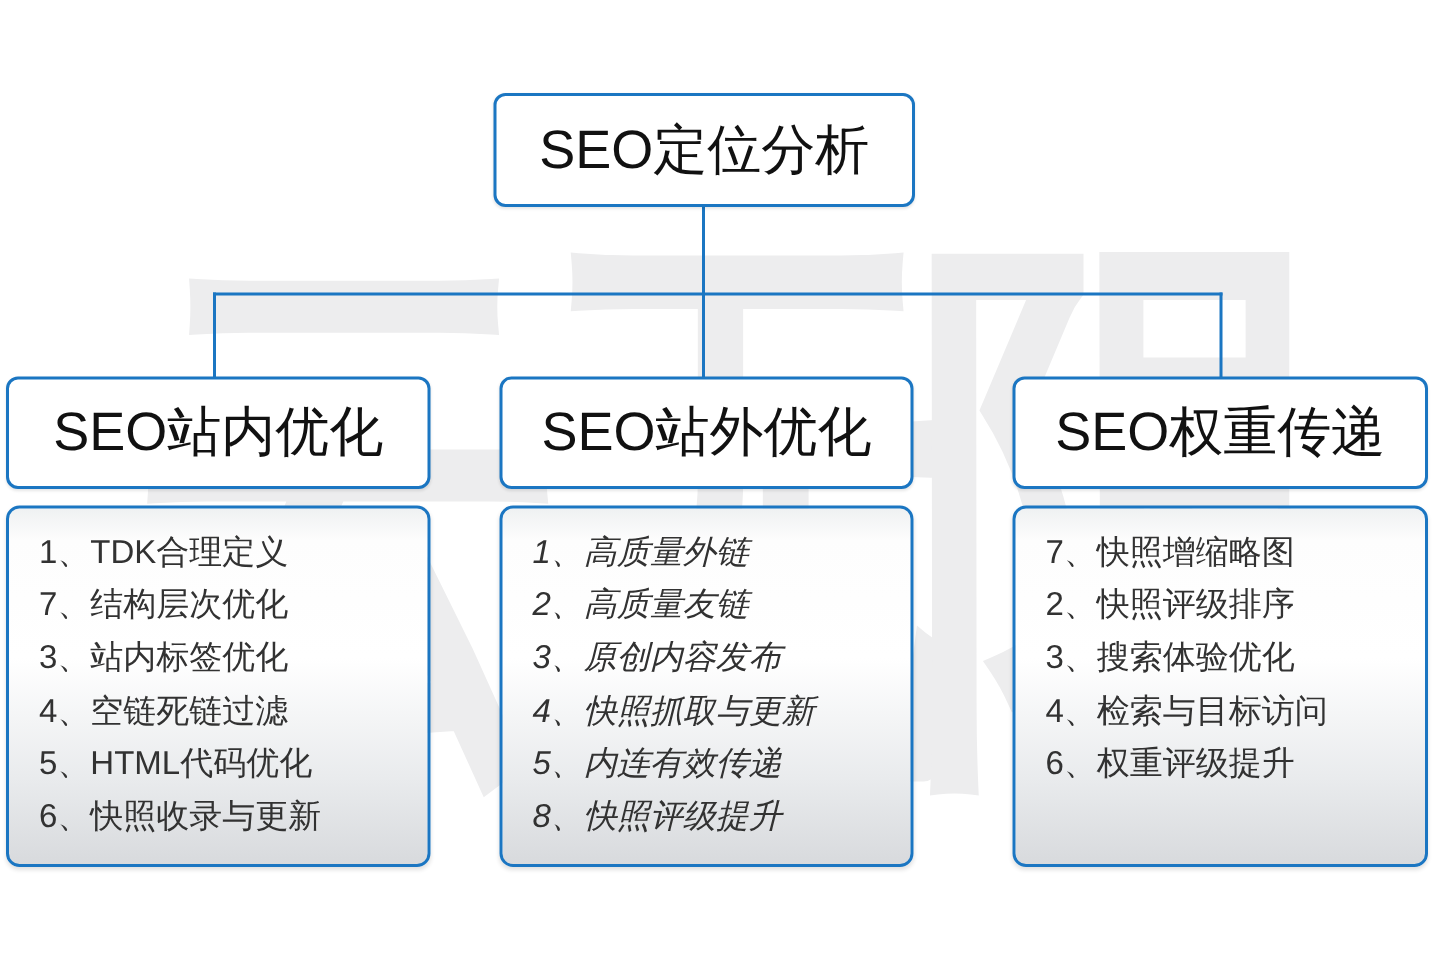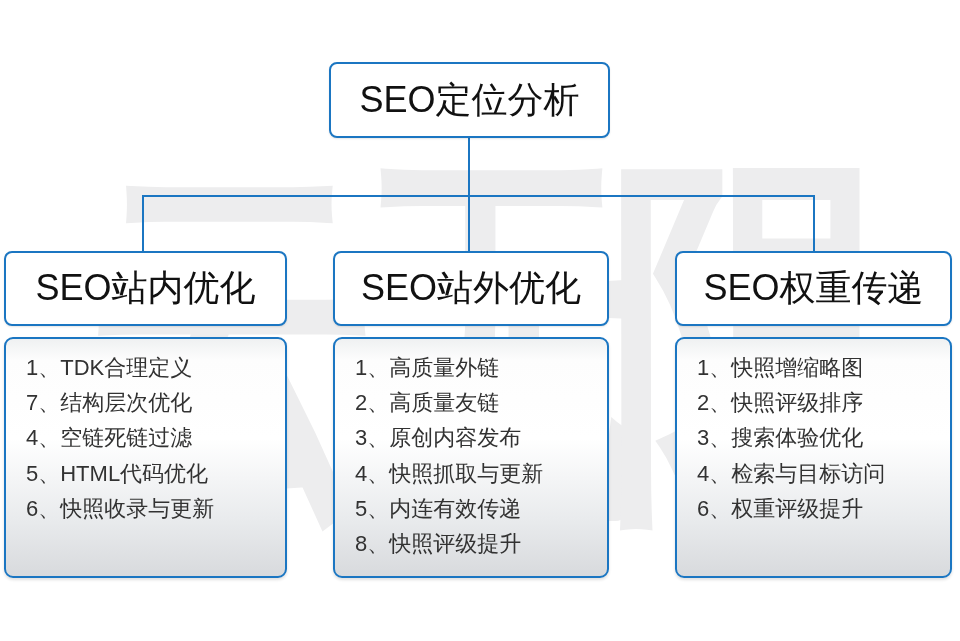--- a/index.html
+++ b/index.html
@@ -84,21 +84,21 @@
     border: 2px solid #1b76c2;
     border-radius: 9px;
     background: linear-gradient(180deg,
       #eff1f2 0%, #fdfdfd 9%, #ffffff 42%,
       #e9ebed 76%, #d8dadd 100%);
     box-shadow: 0 2px 3px rgba(0,0,0,0.12);
     z-index: 2;
     padding: 11px 20px 0 20px;
   }
   #panel-0 { left: 4px;   width: 283px; }
-  #panel-1 { left: 333px; width: 276px; }
+  #panel-1 { left: 333px; width: 276px; font-style: italic; }
   #panel-2 { left: 675px; width: 277px; }
   .list-item {
     font-size: 22px;
     line-height: 35.2px;
     color: #323232;
     white-space: nowrap;
   }
 </style>
 </head>
 <body>
@@ -122,35 +122,36 @@
   <div class="node col-header" id="col-header-2">
     <span>SEO权重传递</span>
   </div>
   <div class="node col-header" id="col-header-1">
     <span>SEO站外优化</span>
   </div>
 
   <div class="panel" id="panel-0">
     <div class="list-item">1、TDK合理定义</div>
     <div class="list-item">7、结构层次优化</div>
+    <div class="list-item">3、站内标签优化</div>
     <div class="list-item">4、空链死链过滤</div>
     <div class="list-item">5、HTML代码优化</div>
     <div class="list-item">6、快照收录与更新</div>
   </div>
 
   <div class="panel" id="panel-1">
     <div class="list-item">1、高质量外链</div>
     <div class="list-item">2、高质量友链</div>
     <div class="list-item">3、原创内容发布</div>
     <div class="list-item">4、快照抓取与更新</div>
     <div class="list-item">5、内连有效传递</div>
     <div class="list-item">8、快照评级提升</div>
   </div>
 
   <div class="panel" id="panel-2">
-    <div class="list-item">1、快照增缩略图</div>
+    <div class="list-item">7、快照增缩略图</div>
     <div class="list-item">2、快照评级排序</div>
     <div class="list-item">3、搜索体验优化</div>
     <div class="list-item">4、检索与目标访问</div>
     <div class="list-item">6、权重评级提升</div>
   </div>
 
 </div>
 
 </body></html>

